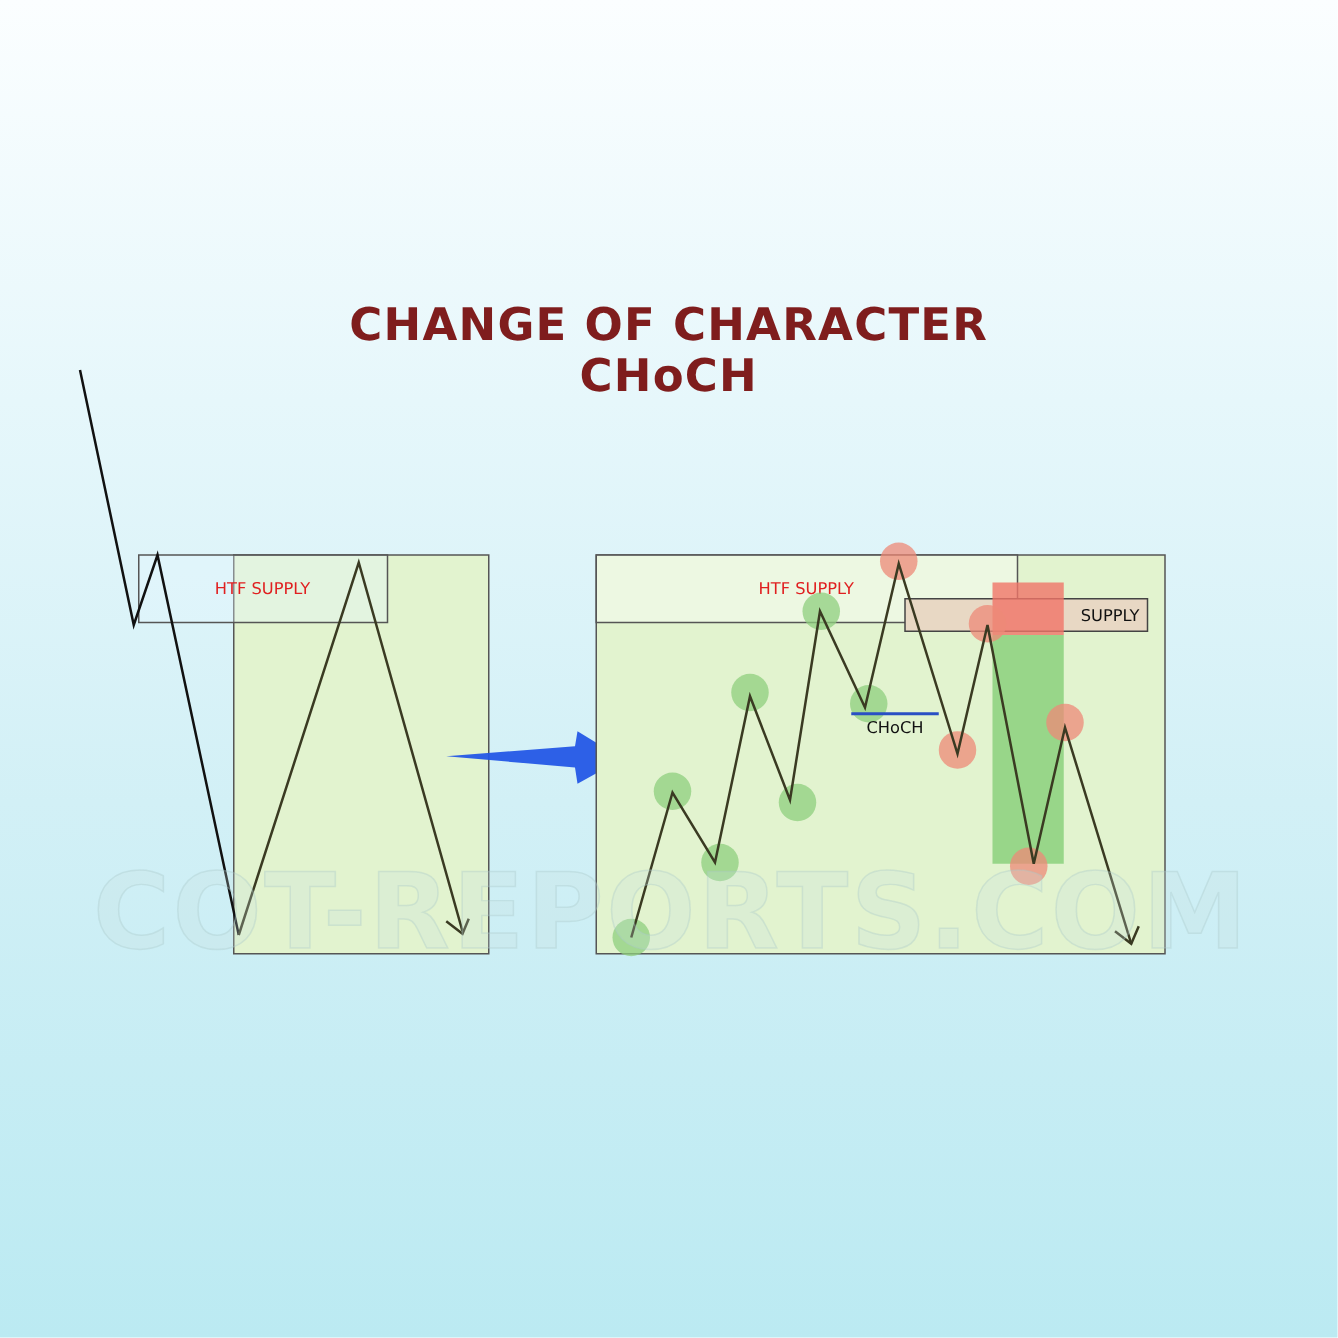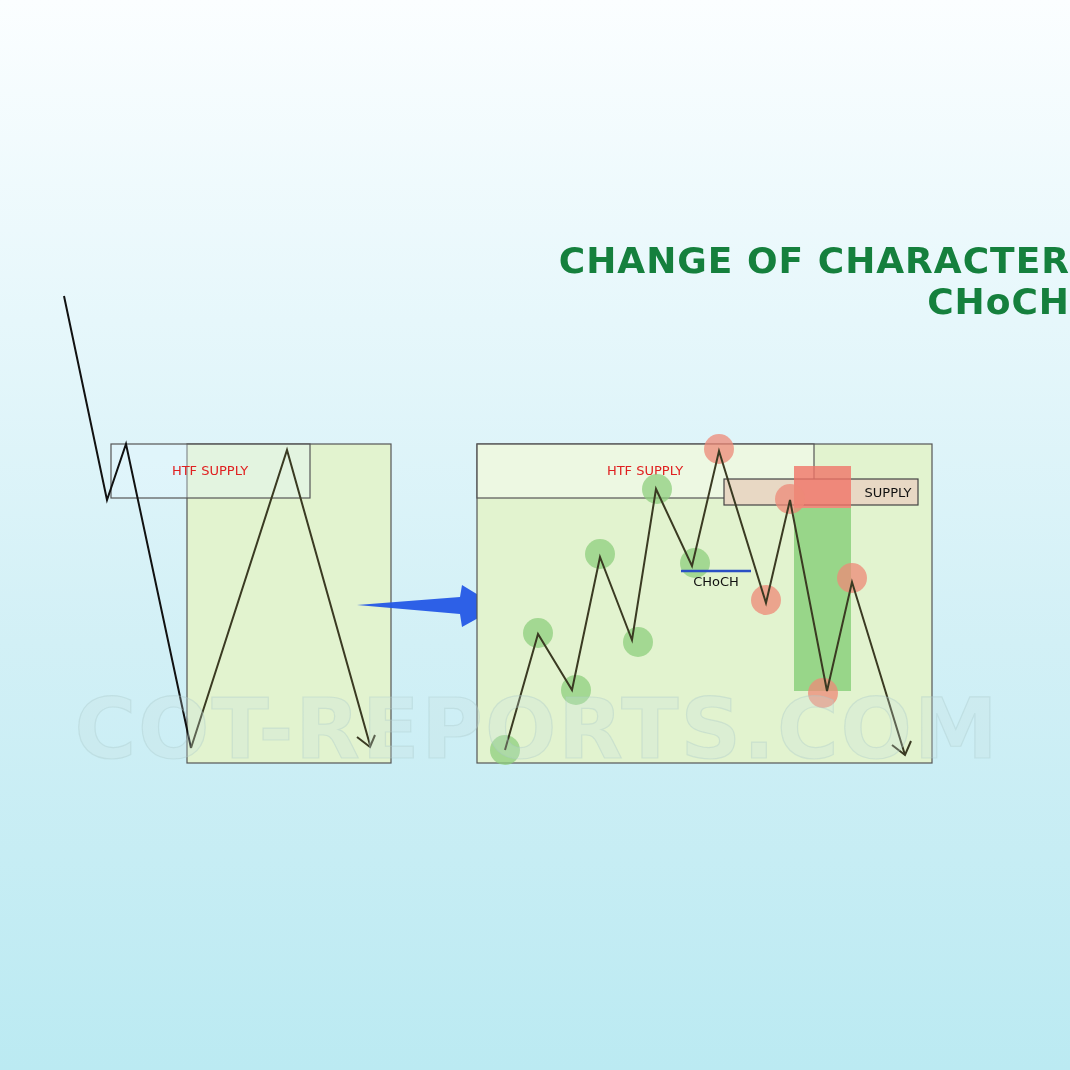--- a/index.html
+++ b/index.html
@@ -2,22 +2,22 @@
 <html><head>
 <meta charset="utf-8">
 <style>
   html, body { margin:0; padding:0; }
   body {
     width:1070px; height:1070px; overflow:hidden; position:relative;
     background: linear-gradient(to bottom, #fbfeff 0%, #e6f7fb 30%, #d2f0f6 60%, #bbeaf2 100%);
     font-family: "DejaVu Sans", sans-serif;
   }
   .title {
-    position:absolute; left:0; width:1070px; text-align:right;
-    font-family:"DejaVu Sans", sans-serif; font-weight:bold; color:#15803d;
+    position:absolute; left:0; width:1070px; text-align:center;
+    font-family:"DejaVu Sans", sans-serif; font-weight:bold; color:#7f1d1d;
     letter-spacing:1px;
   }
   #t1 { top:240px; font-size:36px; }
   #t2 { top:281px; font-size:36px; }
   svg.diagram { position:absolute; left:0; top:0; }
   .label { font-family:"DejaVu Sans", sans-serif; }
 </style>
 </head>
 <body>
 

